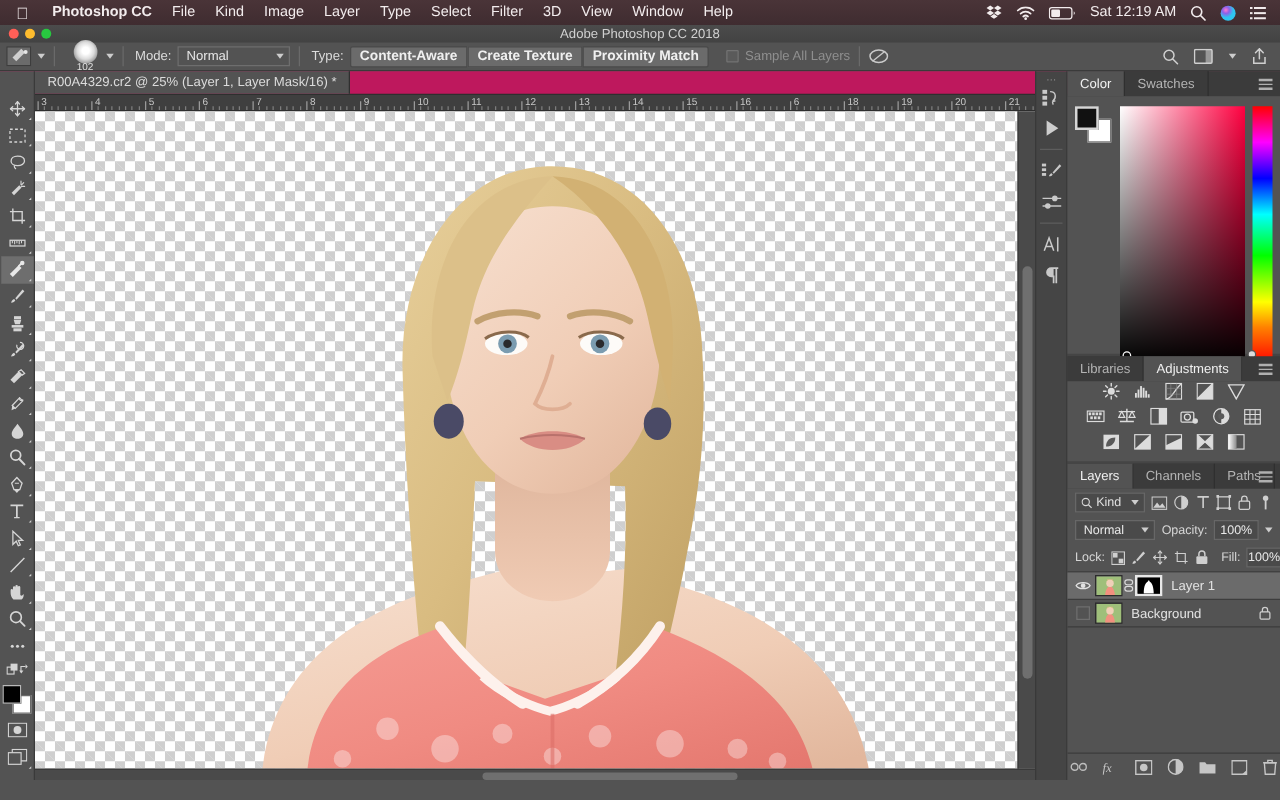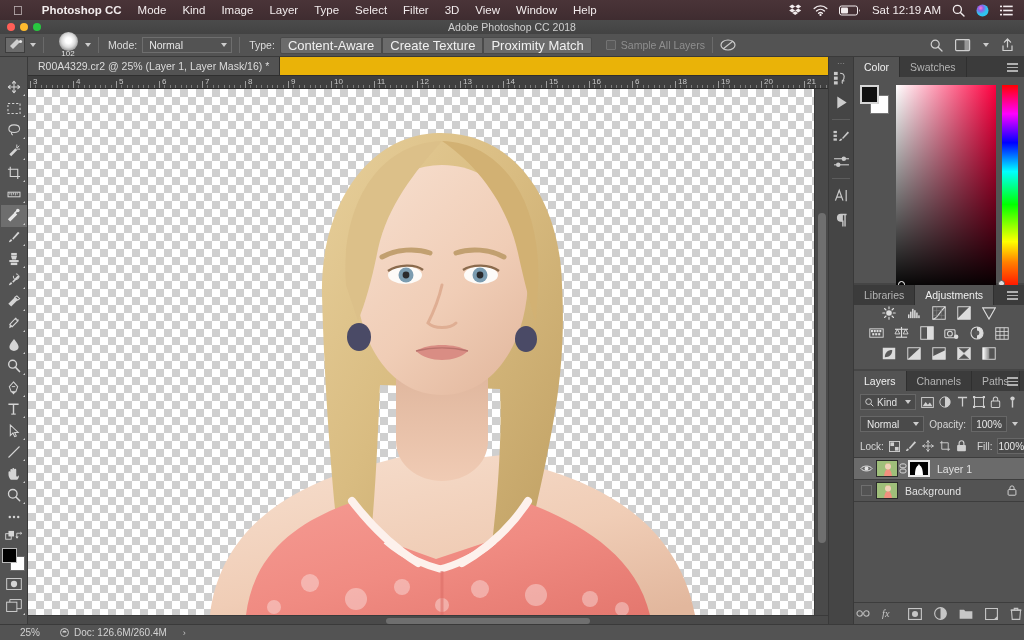--- a/index.html
+++ b/index.html
@@ -67,34 +67,34 @@
   .brushnum { font-size: 8px; color: #e0e0e0; margin-top: -2px; }
   .opt-label { margin: 0 5px 0 2px; color: #dcdcdc; }
   .select-box {
     background: #535353; border: 1px solid #6e6e6e; height: 16px;
     display: flex; align-items: center; padding: 0 4px 0 6px; gap: 10px;
     color: #e6e6e6; font-size: 10.5px; min-width: 78px; justify-content: space-between;
   }
   .btn-seg { display: flex; }
   .segbtn {
     background: #6b6b6b; border: 1px solid #4a4a4a; height: 17px;
-    color: #f0f0f0; font-size: 13px; padding: 0 7px;
-    display: flex; align-items: center;
+    color: #f0f0f0; font-size: 11px; padding: 0 7px;
+    display: flex; align-items: center; font-weight: bold;
   }
   .segbtn.first { border-radius: 2px 0 0 2px; }
   .segbtn.last  { border-radius: 0 2px 2px 0; }
   .cbrow { display:flex; align-items:center; gap:5px; color:#8f8f8f; }
   .cbox { width: 10px; height: 10px; background:#5a5a5a; border:1px solid #737373; border-radius:1px;}
   .optbar .grow { flex: 1; }
   .optright { display: flex; align-items: center; gap: 12px; padding-right: 10px; }
 
   
   .tabbar {
     position: absolute; top: 57px; left: 0; width: 1024px; height: 19px;
-    background: #eab308; border-bottom: 1px solid #2f2f2f;
+    background: #be185d; border-bottom: 1px solid #2f2f2f;
     display: flex; align-items: stretch;
   }
   .tb-toolicon { width: 28px; display:flex; align-items:center; justify-content:center; }
   .doctab {
     background: #535353; color: #dcdcdc; font-size: 10.5px;
     display: flex; align-items: center; padding: 0 10px;
     border-right: 1px solid #2f2f2f; white-space: nowrap;
   }
 
   
@@ -266,21 +266,21 @@
   .lp-bottom .b { display:flex; align-items:center; justify-content:center; }
 </style>
 </head>
 <body>
 
 <div id="app">
 
   <div class="macbar">
     <span class="apple"></span>
     <span class="mi bold">Photoshop CC</span>
-    <span class="mi">Mode</span>
+    <span class="mi">File</span>
     <span class="mi">Kind</span>
     <span class="mi">Image</span>
     <span class="mi">Layer</span>
     <span class="mi">Type</span>
     <span class="mi">Select</span>
     <span class="mi">Filter</span>
     <span class="mi">3D</span>
     <span class="mi">View</span>
     <span class="mi">Window</span>
     <span class="mi">Help</span>
@@ -875,33 +875,20 @@
     </div>
   </div>
 
   <div class="scroll-v">
       <div class="thumb"></div>
     </div>
   <div class="scroll-h">
       <div class="thumb"></div>
     </div>
 
-  <div class="statusbar">
-    <div class="st-zoom">25%</div>
-    <div class="st-doc">
-      <span class="icn">
-        <svg width="9" height="9" viewBox="0 0 9 9">
-            <circle cx="4.5" cy="4.5" r="4" fill="none" stroke="#cfcfcf" stroke-width="1"></circle>
-            <path d="M2.4 4.5 a2.1 2.1 0 0 1 4.2 0" fill="#cfcfcf"></path>
-          </svg>
-      </span>
-      <span>Doc: 126.6M/260.4M</span>
-    </div>
-    <span class="st-arrow">›</span>
-  </div>
 
   <div class="rail">
     <span class="rail-dots">⋯</span>
     <div class="ri">
       <svg width="16" height="16" viewBox="0 0 17 17">
           <g fill="#c9c9c9">
             <rect x="1" y="2" width="4" height="3.4"></rect>
             <rect x="1" y="7" width="4" height="3.4"></rect>
             <rect x="1" y="12" width="4" height="3.4"></rect>
           </g>

